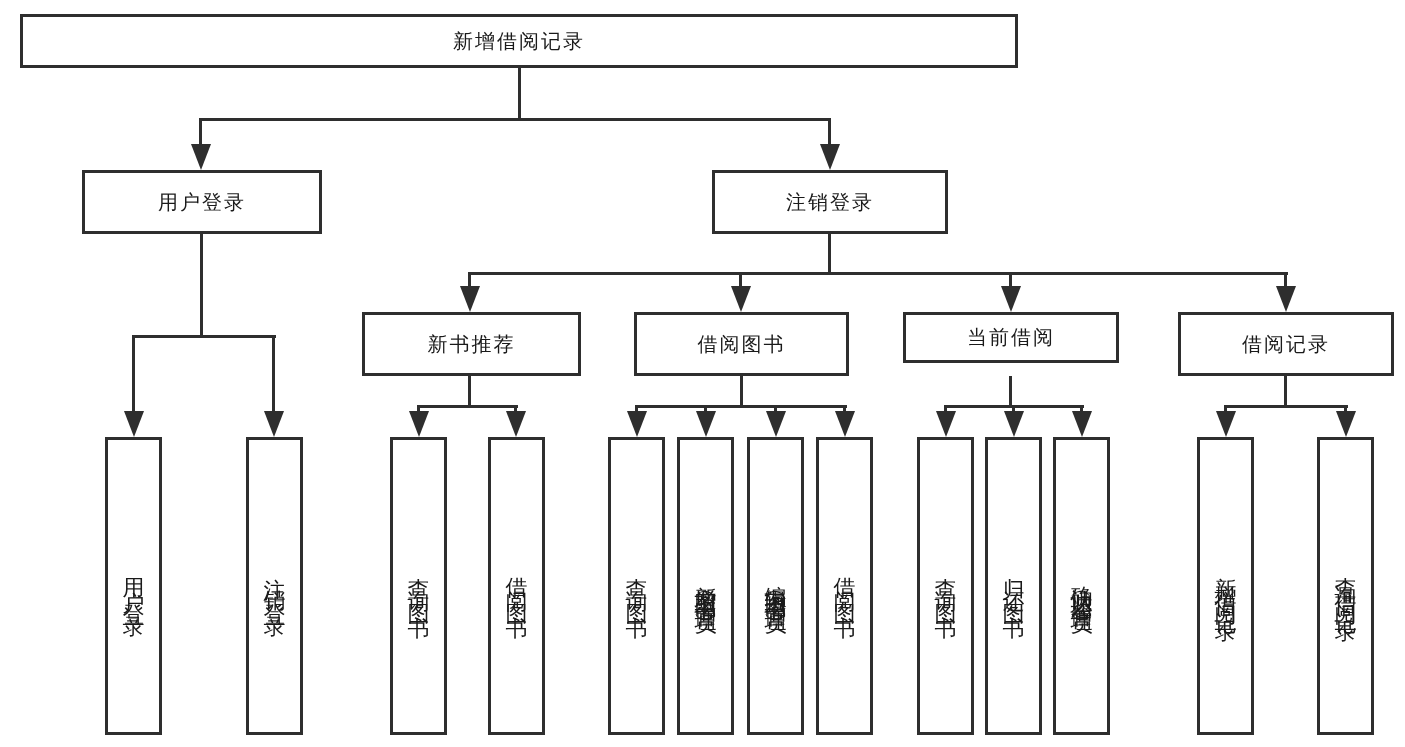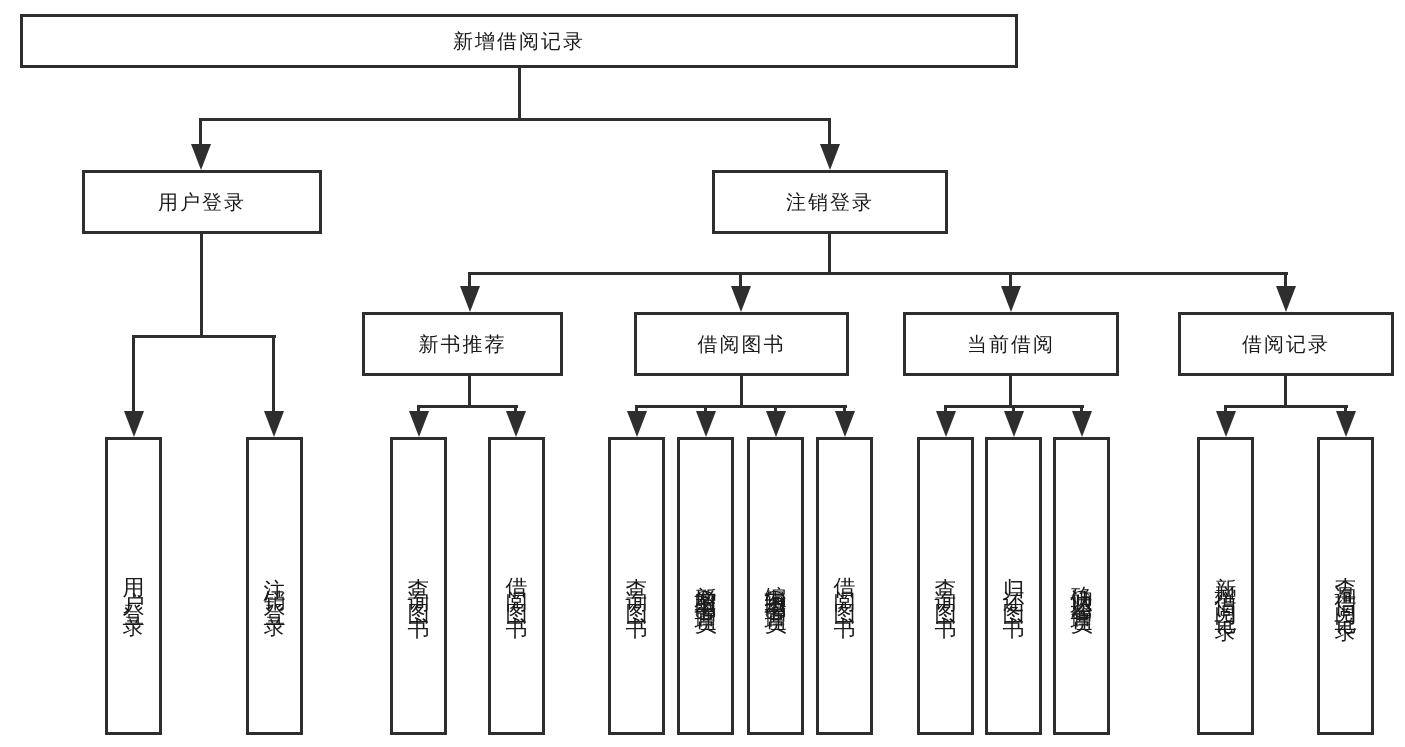--- a/index.html
+++ b/index.html
@@ -67,27 +67,27 @@
   <div class="lh" style="left:468px;top:272px;width:820px"></div>
   <div class="lv" style="left:468px;top:272px;height:16px"></div>
   <div class="tri" style="left:460px;top:286px"></div>
   <div class="lv" style="left:739px;top:272px;height:16px"></div>
   <div class="tri" style="left:731px;top:286px"></div>
   <div class="lv" style="left:1009px;top:272px;height:16px"></div>
   <div class="tri" style="left:1001px;top:286px"></div>
   <div class="lv" style="left:1284px;top:272px;height:16px"></div>
   <div class="tri" style="left:1276px;top:286px"></div>
 
-  <div class="box h" style="left:362px;top:312px;width:201px;height:64px">
+  <div class="box h" style="left:362px;top:312px;width:219px;height:64px">
     <span class="lbl">新书推荐</span>
   </div>
   <div class="box h" style="left:634px;top:312px;width:215px;height:64px">
     <span class="lbl">借阅图书</span>
   </div>
-  <div class="box h" style="left:903px;top:312px;width:216px;height:64px">
+  <div class="box h" style="left:903px;top:312px;width:216px;height:51px">
     <span class="lbl">当前借阅</span>
   </div>
   <div class="box h" style="left:1178px;top:312px;width:216px;height:64px">
     <span class="lbl">借阅记录</span>
   </div>
 
   <div class="lv" style="left:468px;top:376px;height:32px"></div>
   <div class="lh" style="left:417px;top:405px;width:101px"></div>
   <div class="lv" style="left:417px;top:405px;height:10px"></div>
   <div class="tri" style="left:409px;top:411px"></div>

